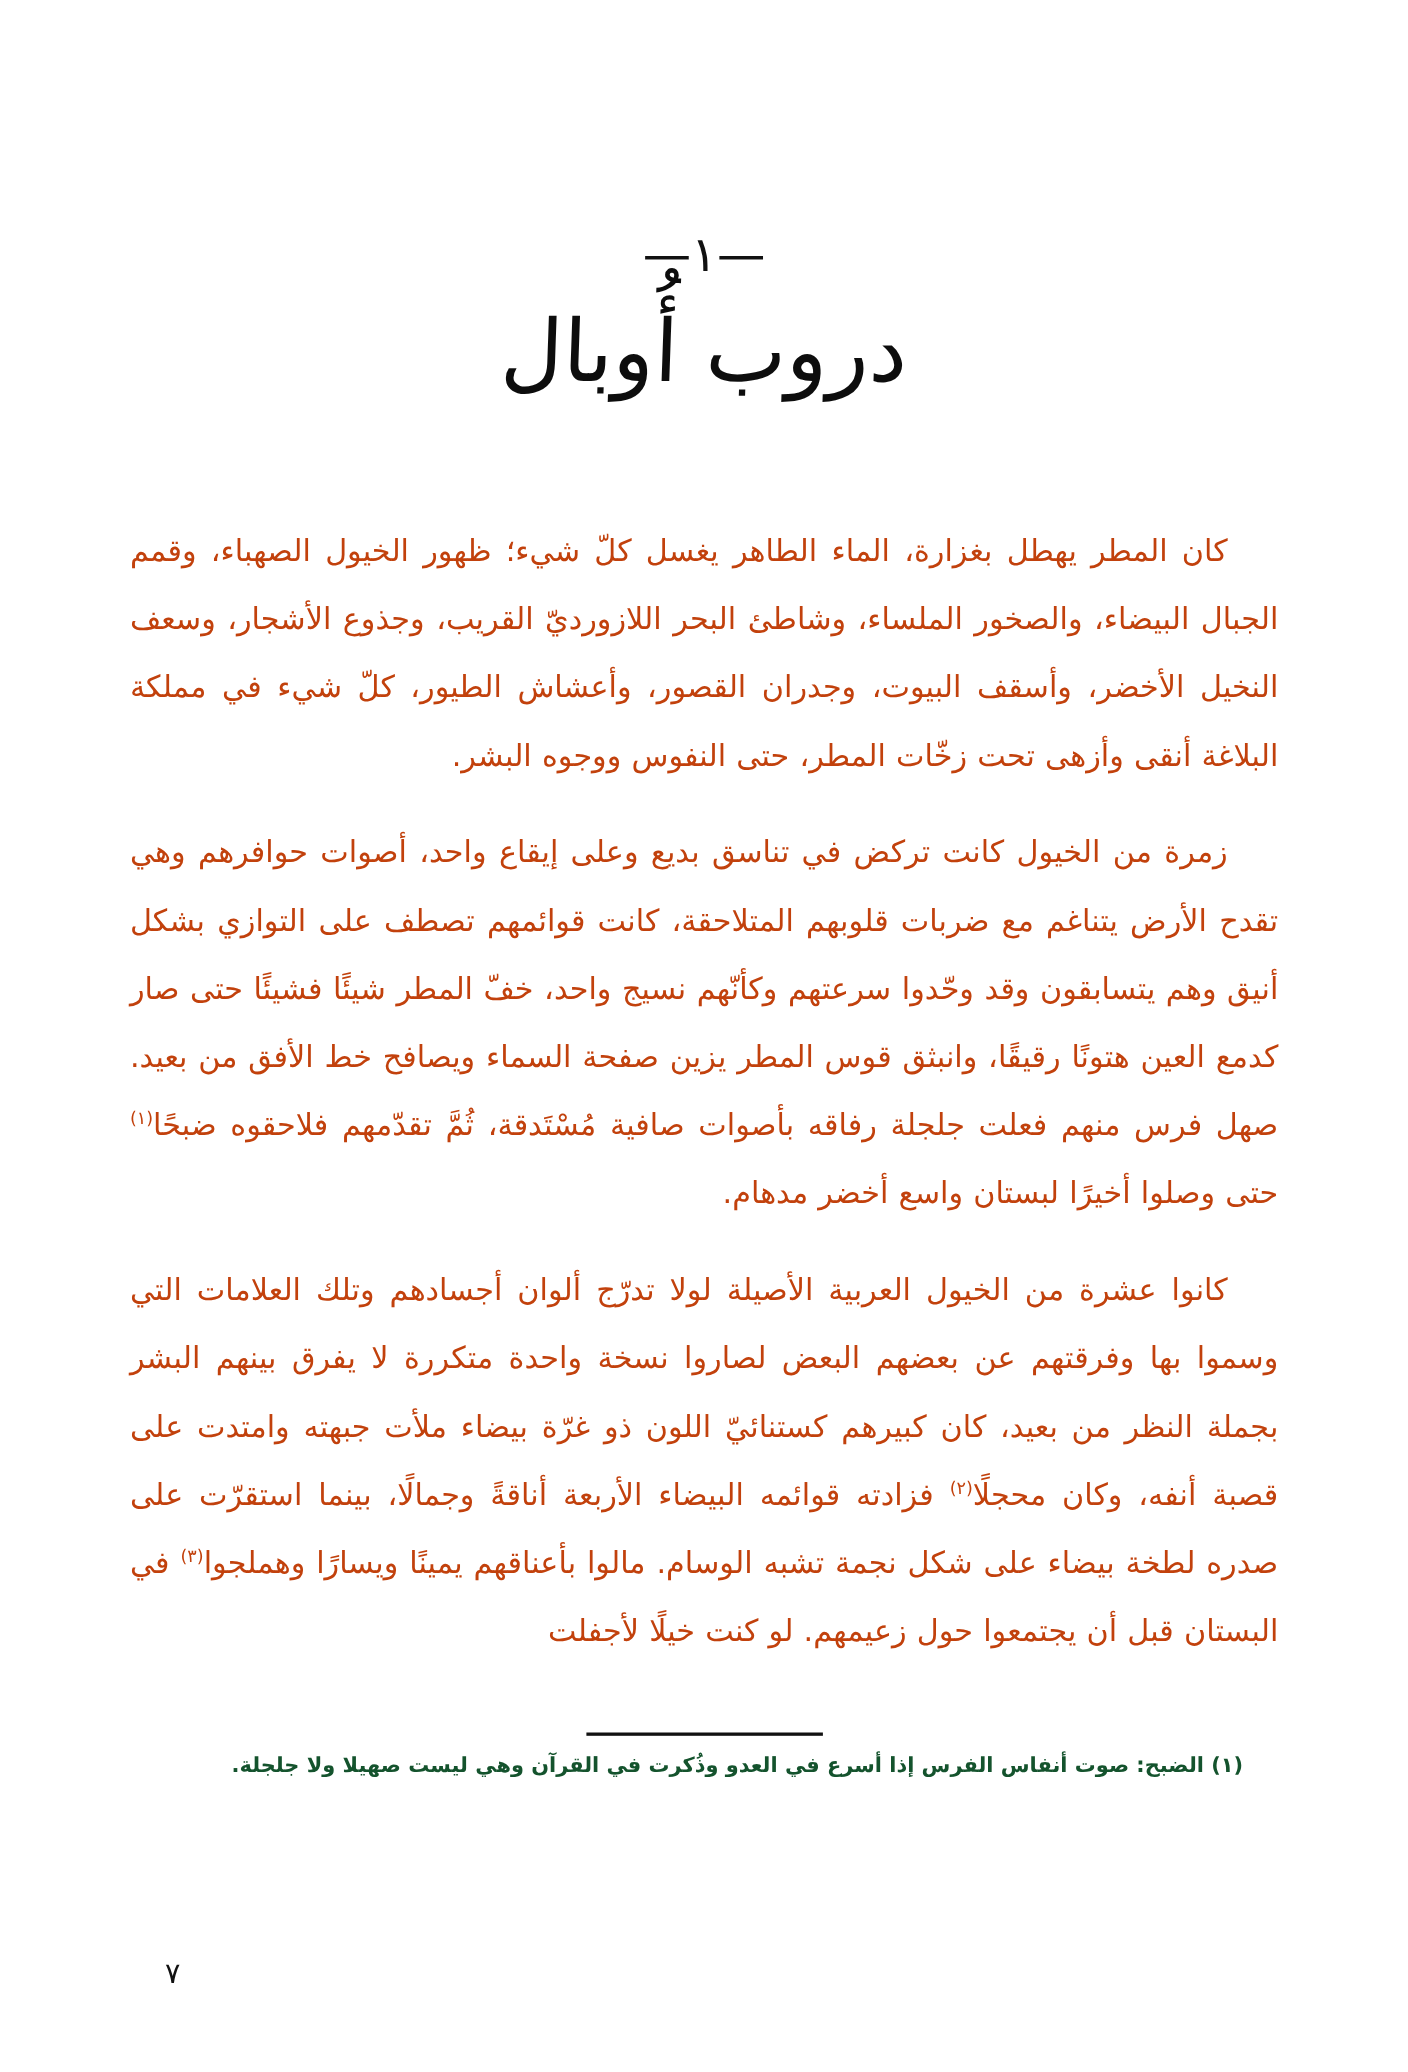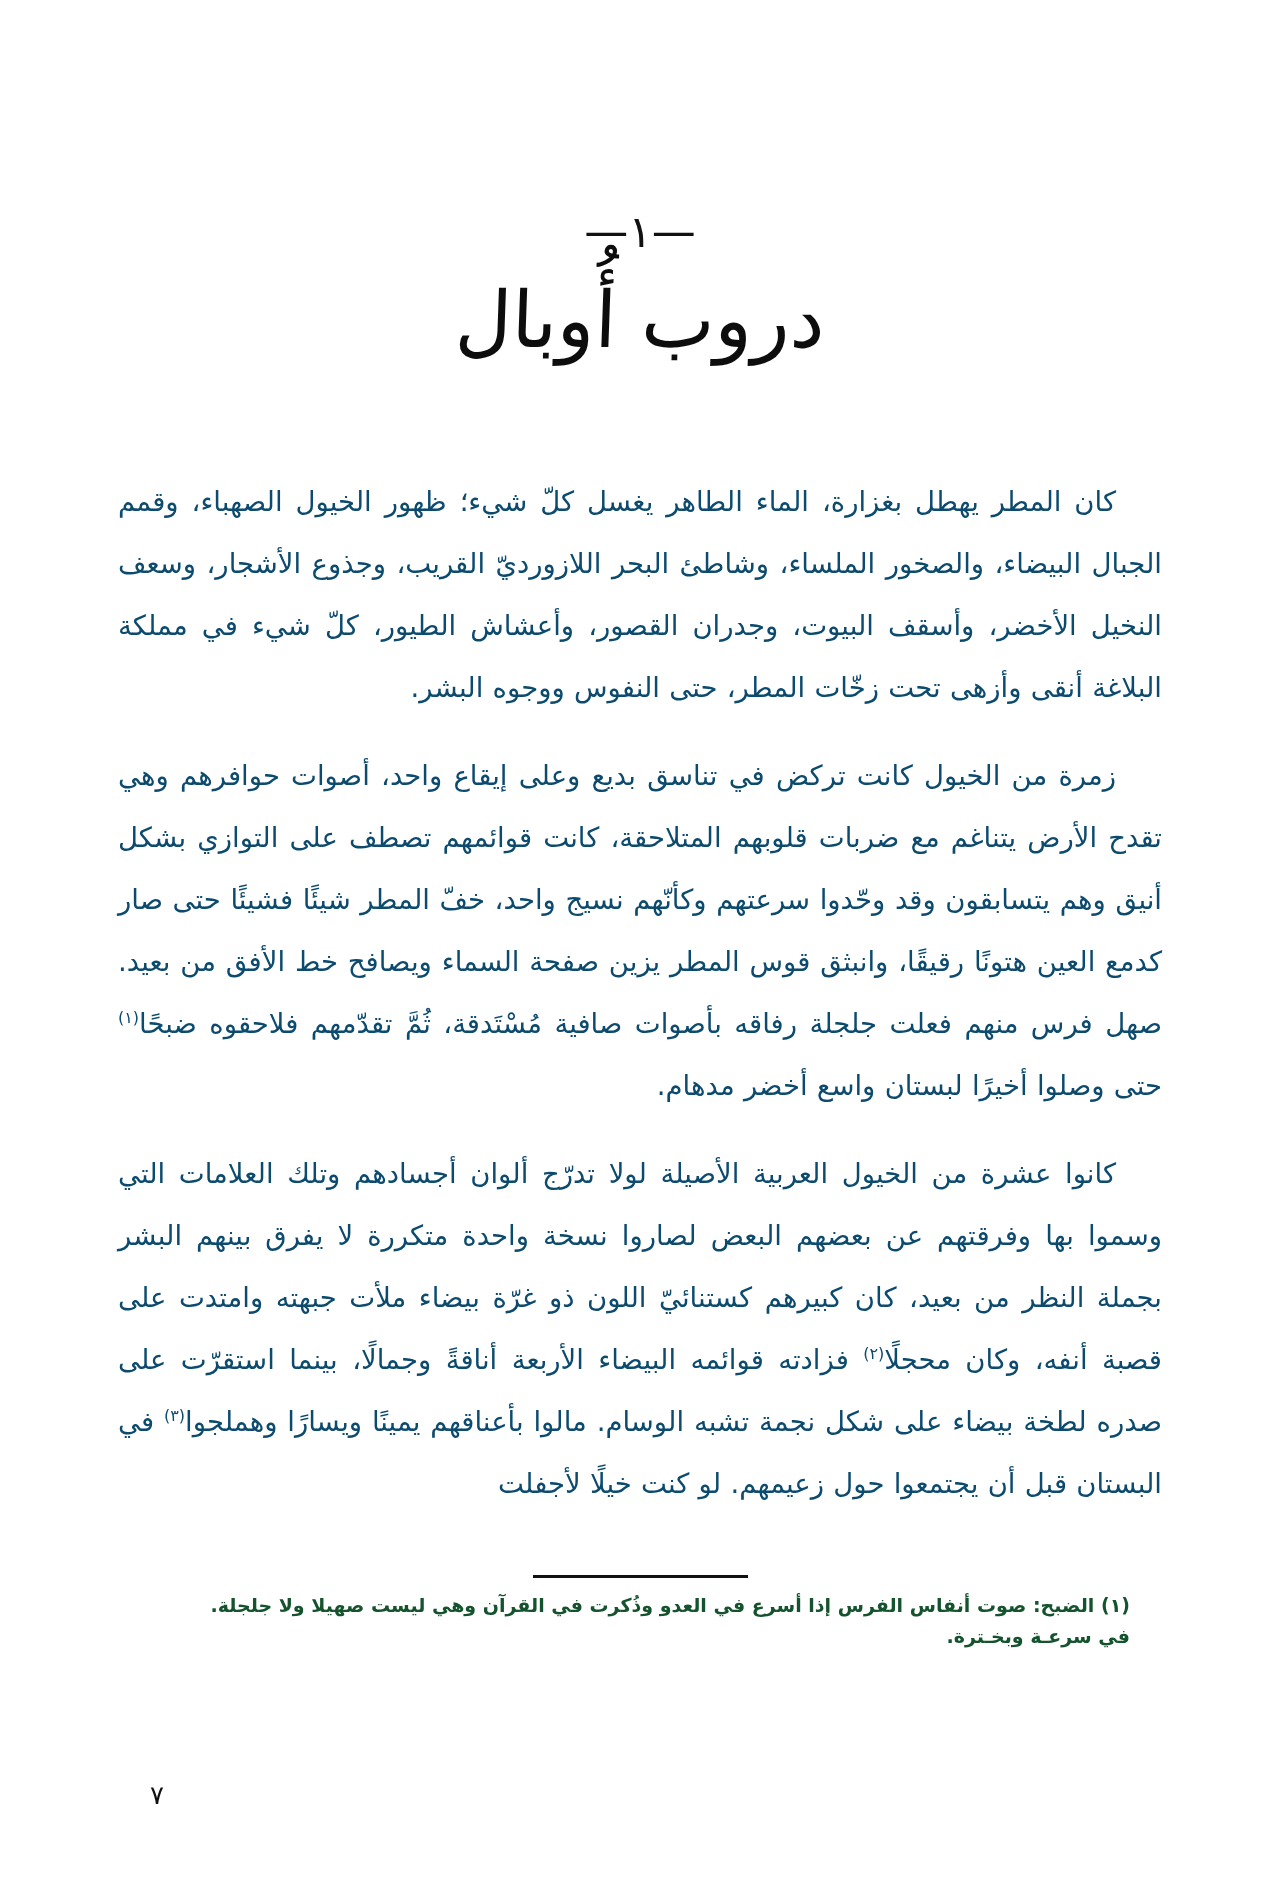--- a/index.html
+++ b/index.html
@@ -60,21 +60,21 @@
     text-align: justify;
     text-justify: inter-word;
   }
   .para {
     font-size: 27.5px;
     line-height: 62px;
     margin: 0 0 26px 0;
     text-indent: 46px;
     text-align: justify;
     word-spacing: 0.5px;
-    color: #0c4a6e;
+    color: #c2410c;
   }
   .para:last-child { margin-bottom: 0; }
 
   .fn-ref {
     font-size: 16px;
     vertical-align: super;
     line-height: 0;
   }
 
   
@@ -136,18 +136,17 @@
     <p class="para"><span>كانوا عشرة من الخيول العربية الأصيلة لولا تدرّج ألوان أجسادهم وتلك العلامات التي وسموا بها وفرقتهم عن بعضهم البعض لصاروا نسخة واحدة متكررة لا يفرق بينهم البشر بجملة النظر من بعيد، كان كبيرهم كستنائيّ اللون ذو غرّة بيضاء ملأت جبهته وامتدت على قصبة أنفه، وكان محجلًا</span><span class="fn-ref">(٢)</span> <span>فزادته قوائمه البيضاء الأربعة أناقةً وجمالًا، بينما استقرّت على صدره لطخة بيضاء على شكل نجمة تشبه الوسام. مالوا بأعناقهم يمينًا ويسارًا وهملجوا</span><span class="fn-ref">(٣)</span> <span>في البستان قبل أن يجتمعوا حول زعيمهم. لو كنت خيلًا لأجفلت</span></p>
   </div>
 
   <div class="footnotes">
     <div class="fn-rule"></div>
 
     <p class="fn-item"><span>(١)</span> <span>الضبح: صوت أنفاس الفرس إذا أسرع في العدو وذُكرت في القرآن وهي ليست صهيلا ولا جلجلة.</span></p>
 
 
 
-    <p class="fn-item fn-tail"><span>في سرعـة وبخـترة.</span></p>
   </div>
 
   <div class="page-number">٧</div>
 
 </div>
 
 </body></html>

